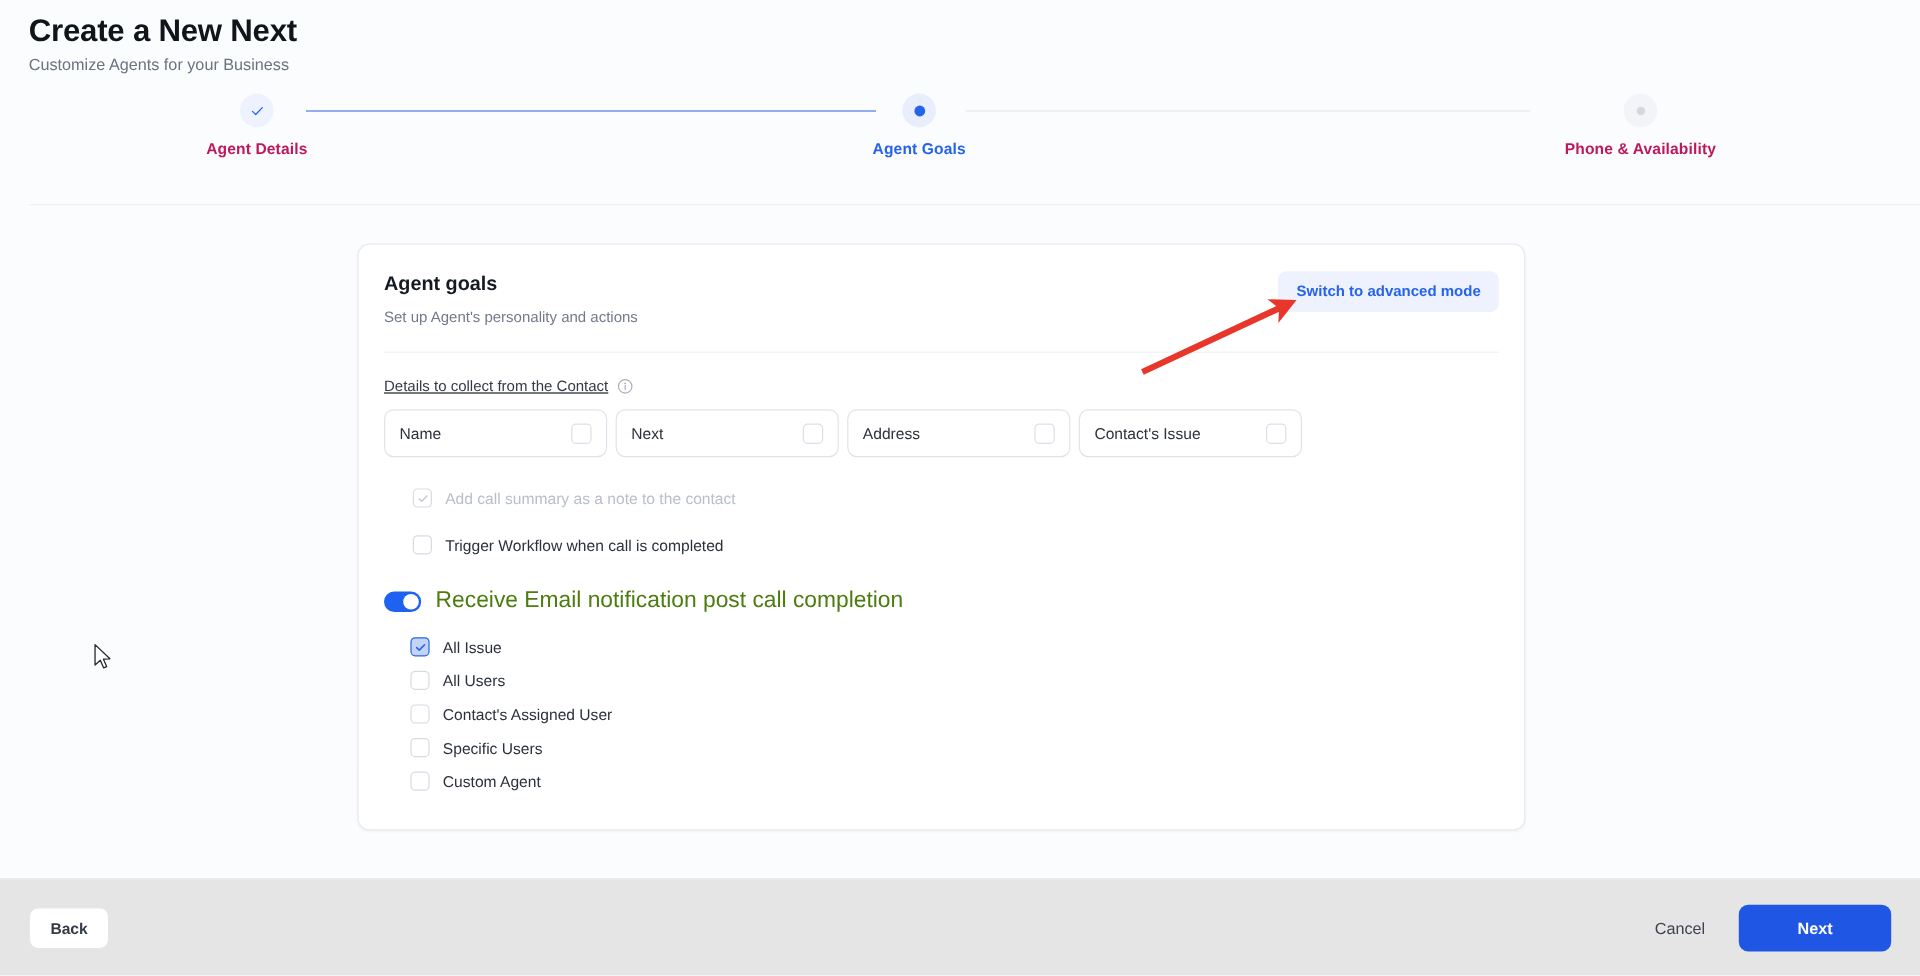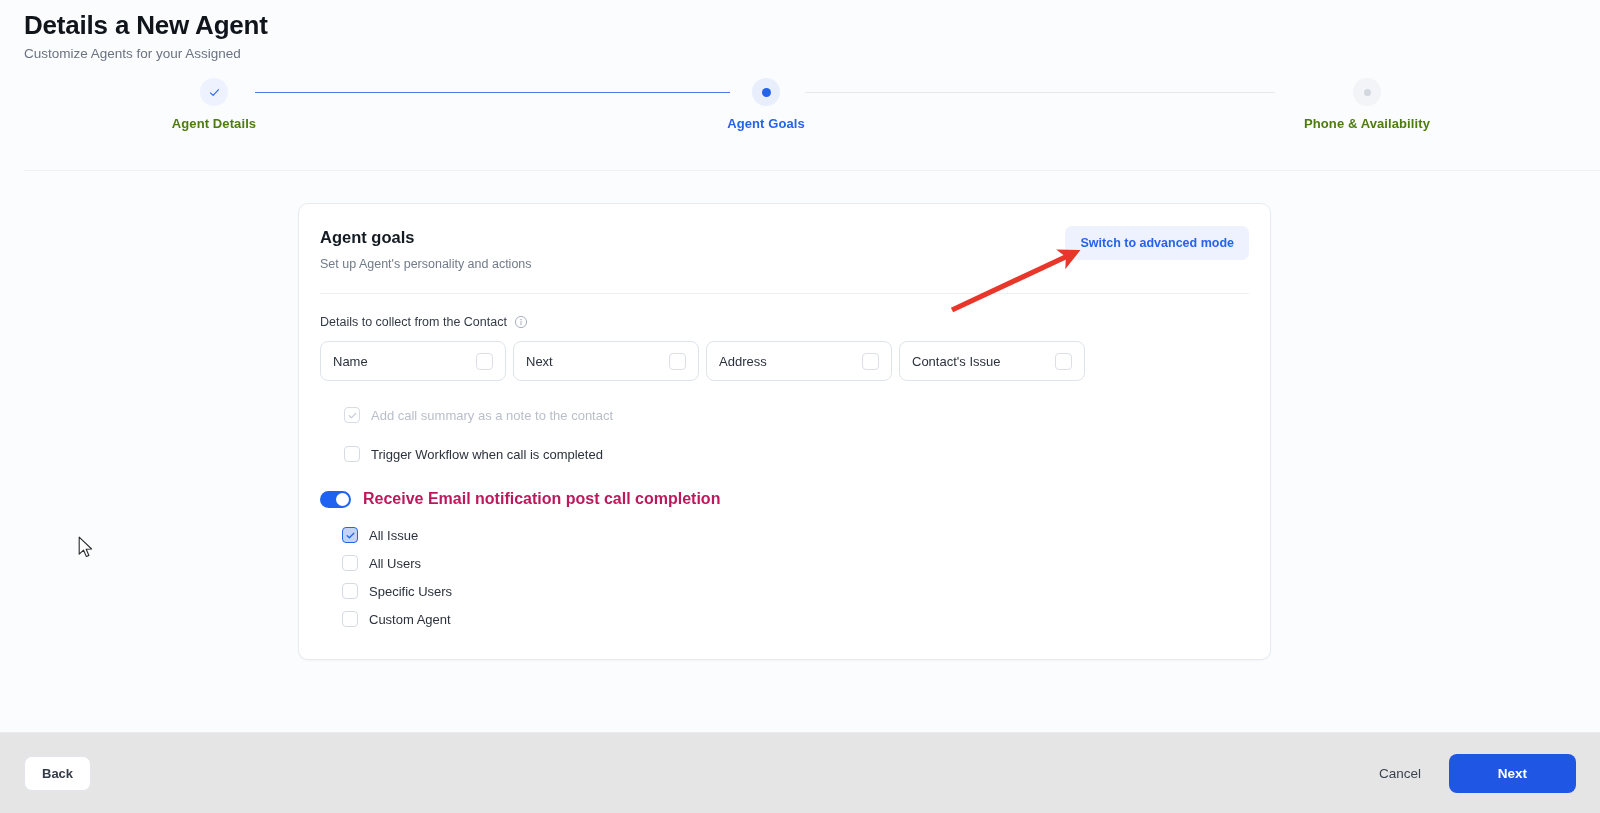--- a/index.html
+++ b/index.html
@@ -75,21 +75,21 @@
     background: #f3f4f8;
   }
   .step-dot.upcoming .inner {
     width: 7px; height: 7px; border-radius: 50%;
     background: #d3d7e0;
   }
   .step-label {
     margin-top: 10px;
     font-size: 13px;
     font-weight: 600;
-    color: #4d7c0f;
+    color: #be185d;
     letter-spacing: 0.1px;
   }
   .step-label.active { color: #2563eb; font-weight: 600; }
 
   .step-line {
     position: absolute;
     height: 1px;
     top: 14px;
   }
   .step-line.filled { background: #4c7ae3; }
@@ -152,20 +152,21 @@
     background: #eef0f5;
     margin: 20px 0 0 0;
   }
 
   
   .field-label-row {
     display: flex;
     align-items: center;
     gap: 7px;
     margin-top: 21px;
+    text-decoration: underline;
   }
   .field-label {
     font-size: 12.5px;
     color: #333b47;
     font-weight: 400;
   }
   .info-icon {
     width: 14px; height: 14px;
     display: block;
     color: #98a0ae;
@@ -257,23 +258,22 @@
     cursor: pointer;
   }
   .toggle .knob {
     position: absolute;
     top: 2px; left: 16px;
     width: 13px; height: 13px;
     border-radius: 50%;
     background: #fff;
   }
   .toggle-text {
-    font-size: 16px;
-    color: #be185d;
-    font-weight: bold;
+    font-size: 19px;
+    color: #4d7c0f;
   }
 
   
   .sub-options {
     margin-top: 13px;
     padding-left: 22px;
   }
   .opt-row {
     display: flex;
     align-items: center;
@@ -350,22 +350,22 @@
     left: 78px;
     top: 536px;
     width: 17px;
     height: 24px;
   }
 </style>
 </head>
 <body>
 
 <div class="page-header">
-  <div class="page-title">Details a New Agent</div>
-  <div class="page-subtitle">Customize Agents for your Assigned</div>
+  <div class="page-title">Create a New Next</div>
+  <div class="page-subtitle">Customize Agents for your Business</div>
 </div>
 
 <div class="stepper">
 
   <div class="step-line filled" style="left:255px; width:475px;"></div>
   <div class="step-line empty" style="left:805px; width:470px;"></div>
 
   <div class="step" style="left:84px;">
     <div class="step-dot done">
       <svg width="13" height="13" viewBox="0 0 16 16" fill="none" aria-hidden="true">
@@ -464,20 +464,24 @@
         </svg>
       </span>
       <span class="opt-text">All Issue</span>
     </div>
 
     <div class="opt-row">
       <span class="cb"></span>
       <span class="opt-text">All Users</span>
     </div>
 
+    <div class="opt-row">
+      <span class="cb"></span>
+      <span class="opt-text">Contact's Assigned User</span>
+    </div>
 
     <div class="opt-row">
       <span class="cb"></span>
       <span class="opt-text">Specific Users</span>
     </div>
 
     <div class="opt-row">
       <span class="cb"></span>
       <span class="opt-text">Custom Agent</span>
     </div>

